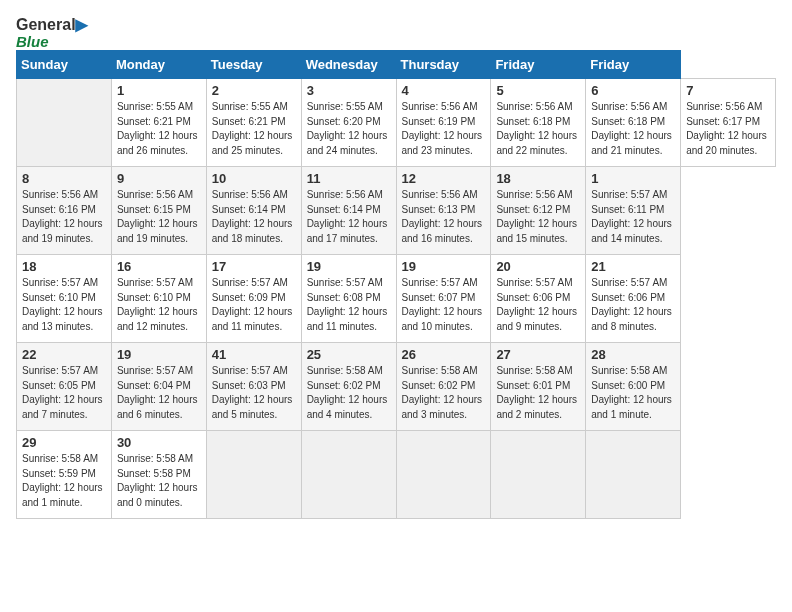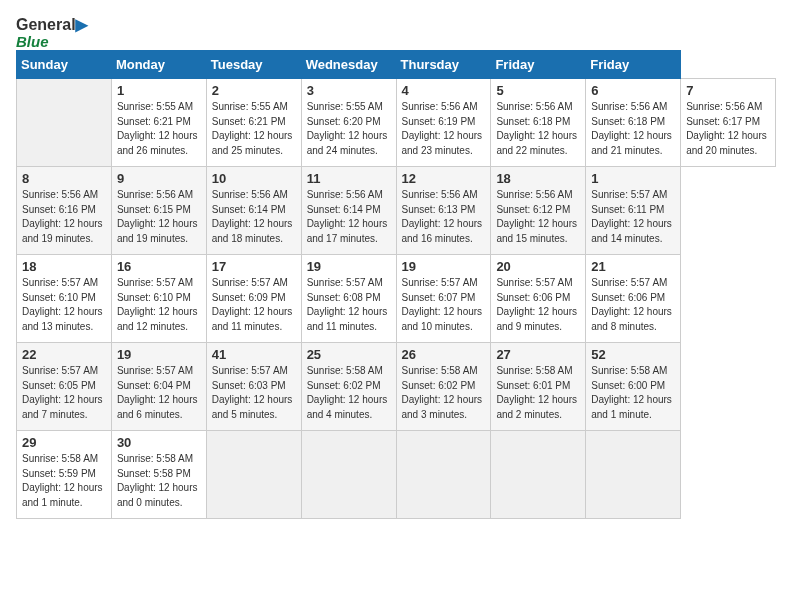--- a/index.html
+++ b/index.html
@@ -209,21 +209,21 @@
         </td>
         <td>
           <span class="day-num">26</span>
           <div class="day-info">Sunrise: 5:58 AM<br>Sunset: 6:02 PM<br>Daylight: 12 hours and 3 minutes.</div>
         </td>
         <td>
           <span class="day-num">27</span>
           <div class="day-info">Sunrise: 5:58 AM<br>Sunset: 6:01 PM<br>Daylight: 12 hours and 2 minutes.</div>
         </td>
         <td>
-          <span class="day-num">52</span>
+          <span class="day-num">28</span>
           <div class="day-info">Sunrise: 5:58 AM<br>Sunset: 6:00 PM<br>Daylight: 12 hours and 1 minute.</div>
         </td>
       </tr>
       <tr>
         <td>
           <span class="day-num">29</span>
           <div class="day-info">Sunrise: 5:58 AM<br>Sunset: 5:59 PM<br>Daylight: 12 hours and 1 minute.</div>
         </td>
         <td>
           <span class="day-num">30</span>

